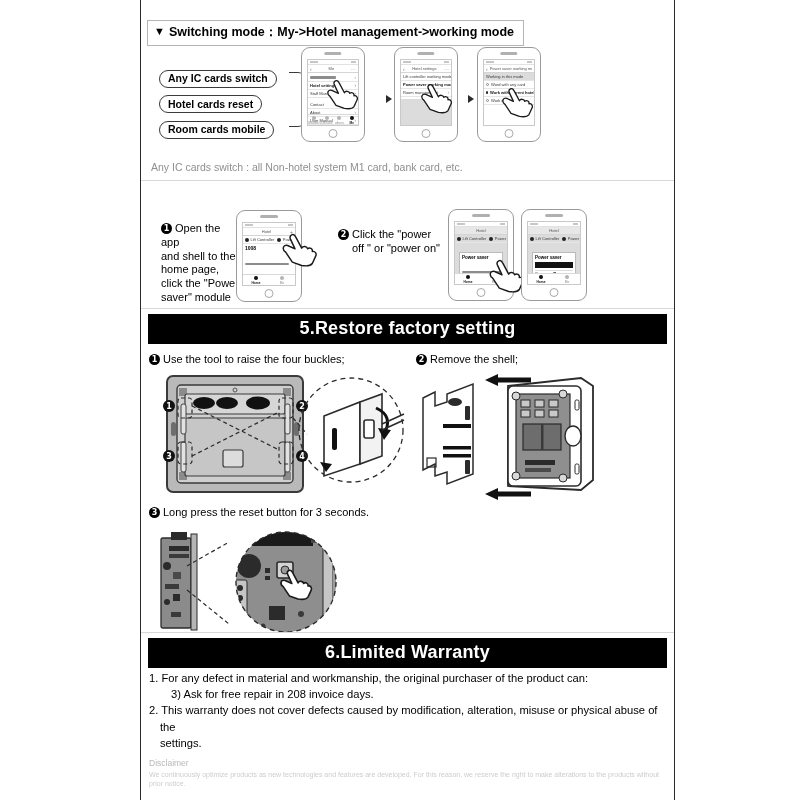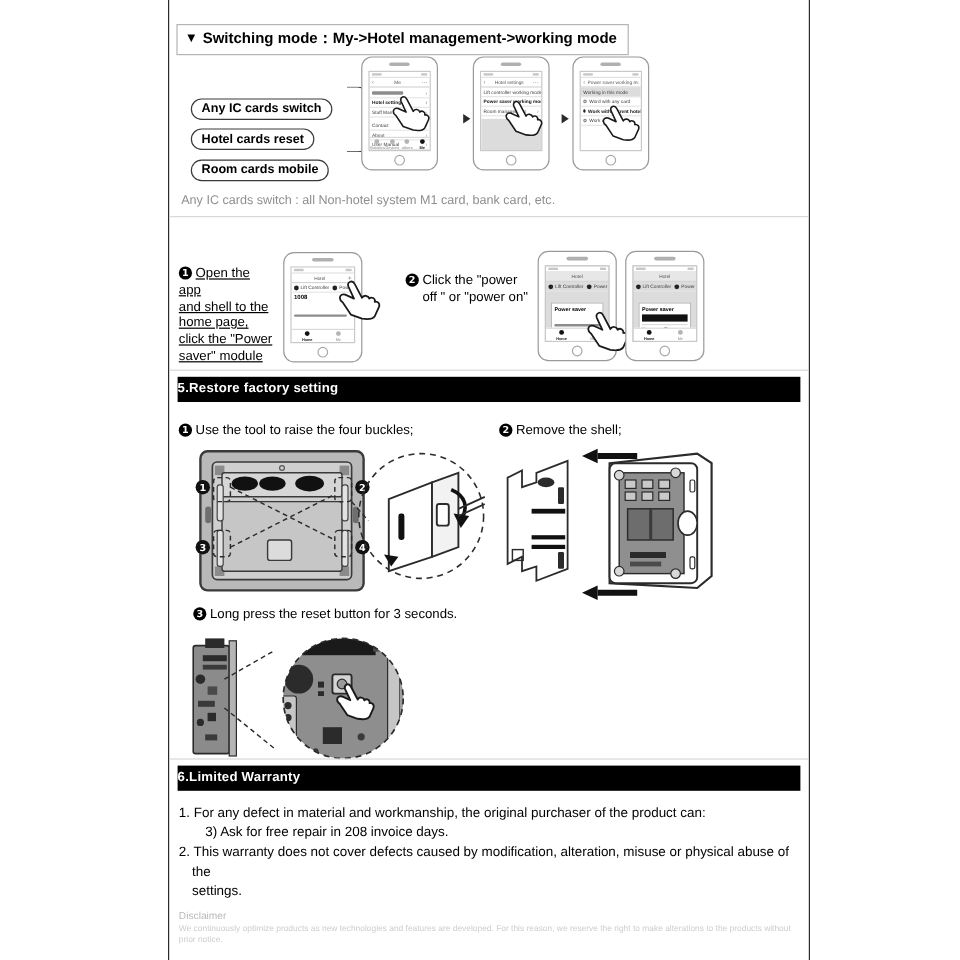--- a/index.html
+++ b/index.html
@@ -16,22 +16,22 @@
     position:absolute;
     left:140px; top:0; width:535px; height:800px;
     border-left:1.5px solid #2a2a2a;
     border-right:1.5px solid #2a2a2a;
   }
   .inner { position:relative; width:100%; height:100%; }
 
   
   .blackbar {
     background:#000; color:#fff;
-    font-weight:bold; 
-    font-size:11px; letter-spacing:.2px;
+    font-weight:bold; text-align:center;
+    font-size:18px; letter-spacing:.2px;
     padding:4px 0 5px 0;
   }
   .hr-light { height:1px; background:#d8d8d8; }
   .step-num {
     display:inline-block; width:11px; height:11px;
     border-radius:50%; background:#000; color:#fff;
     font-size:8px; font-weight:bold;
     text-align:center; line-height:11.5px;
     vertical-align:1px; margin-right:3px;
     font-family:"DejaVu Sans", sans-serif;
@@ -42,21 +42,21 @@
     position:absolute; left:6px; top:20px;
     border:1px solid #b5b5b5;
     padding:3px 9px 4px 6px;
     font-size:12.5px; font-weight:bold;
     white-space:nowrap;
     background:#fff;
   }
   .tri { display:inline-block; margin-right:4px; font-size:11px; vertical-align:1px;}
 
   
-  .pills { position:absolute; left:18px; top:80px;text-decoration:underline; }
+  .pills { position:absolute; left:18px; top:68px;text-decoration:underline; }
   .pill {
     border:1.3px solid #3a3a3a; border-radius:9px;
     font-size:10.5px; font-weight:bold;
     padding:1.5px 8px 2.5px 8px;
     margin-bottom:6px; background:#fff;
     display:inline-block; white-space:nowrap;
   }
   .brace {
     position:absolute; left:148px; top:72px;
     width:18px; height:55px;
@@ -298,21 +298,21 @@
     <svg viewBox="0 0 60 52">
           <path d="M10 30 C4 26 6 18 13 20 L24 25 L17 10 C15 4 22 1 25 7 L34 24 C36 20 42 21 43 25 C46 22 51 25 50 29 C54 28 57 32 55 36 L50 47 C47 51 40 51 34 50 L20 45 Z" fill="#fff" stroke="#1a1a1a" stroke-width="2.2" stroke-linejoin="round"></path>
         </svg>
   </div>
 
   <div class="note" style="left:10px; top:161px;">Any IC cards switch : all Non-hotel system M1 card, bank card,  etc.</div>
 
   <div class="hr-light" style="position:absolute;left:0;right:0;top:180px;"></div>
 
 
-  <div class="steptxt" style="left:8px; top:222px; width:80px;text-decoration:underline;">
+  <div class="steptxt" style="left:20px; top:222px; width:80px;">
     <span class="step-num">1</span><span>Open the app</span><br>
     <span>and shell to the</span><br>
     <span> home page,</span><br>
     <span>click the "Power</span><br>
     <span>saver" module</span>
   </div>
 
   <div class="phone" style="left:95px; top:210px; width:66px; height:92px;">
     <div class="speaker"></div>
     <div class="scr">
@@ -551,21 +551,21 @@
         <circle cx="103" cy="28" r="4"></circle>
             <circle cx="103" cy="108" r="4"></circle>
         <circle cx="150" cy="26" r="4"></circle>
             <circle cx="150" cy="110" r="4"></circle>
       </g>
       <rect x="162" y="32" width="4" height="10" rx="1.5" fill="#fff" stroke="#2b2b2b" stroke-width="1"></rect>
       <rect x="162" y="96" width="4" height="10" rx="1.5" fill="#fff" stroke="#2b2b2b" stroke-width="1"></rect>
     </g>
   </svg>
 
-  <div class="steptxt" style="left:8px; top:506px;margin-left:12px;">
+  <div class="steptxt" style="left:8px; top:506px;">
     <span class="step-num">3</span><span>Long press the reset button for 3 seconds.</span>
   </div>
 
   <svg class="dev" style="left:10px; top:530px;" width="215" height="105" viewBox="0 0 215 105">
     <g>
       <rect x="10" y="8" width="30" height="90" rx="2" fill="#8b8b8b" stroke="#2b2b2b" stroke-width="1.3"></rect>
       <rect x="40" y="4" width="6" height="96" fill="#b5b5b5" stroke="#2b2b2b" stroke-width="1"></rect>
       <rect x="20" y="2" width="16" height="8" fill="#2b2b2b"></rect>
       <rect x="18" y="16" width="20" height="5" fill="#2b2b2b"></rect>
       <rect x="18" y="24" width="20" height="4" fill="#3a3a3a"></rect>

